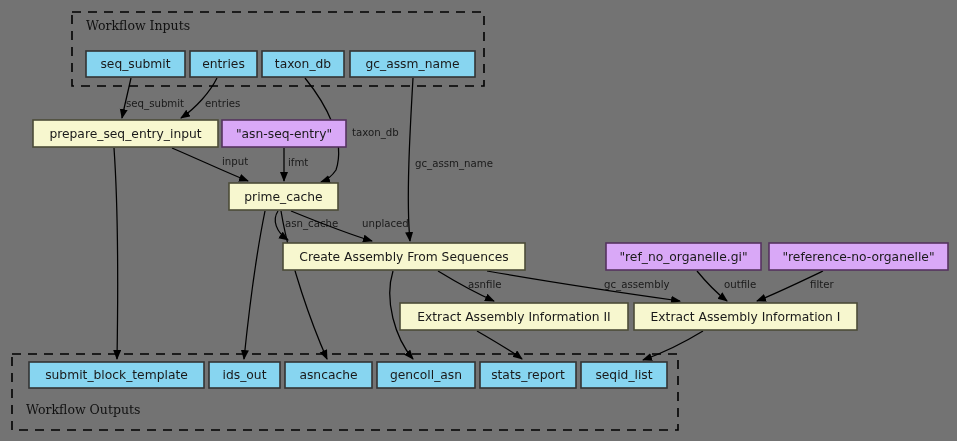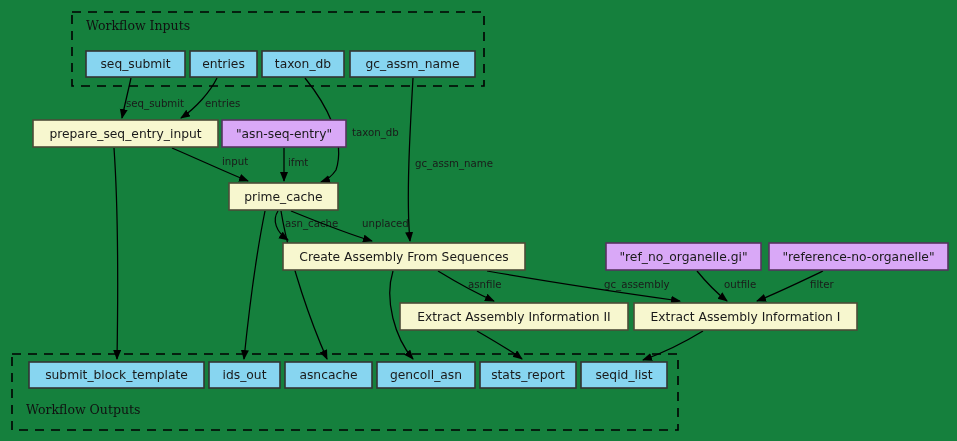--- a/index.html
+++ b/index.html
@@ -4,21 +4,21 @@
 <style>
   html, body {
     margin: 0;
     padding: 0;
     background: #eeeeee;
   }
   #canvas-wrap {
     position: relative;
     width: 957px;
     height: 441px;
-    background: #15803d;
+    background: #737373;
     overflow: hidden;
     font-family: "DejaVu Sans", sans-serif;
   }
   svg.diagram {
     position: absolute;
     left: 0; top: 0;
     width: 957px;
     height: 441px;
   }
   .frame-rect {

